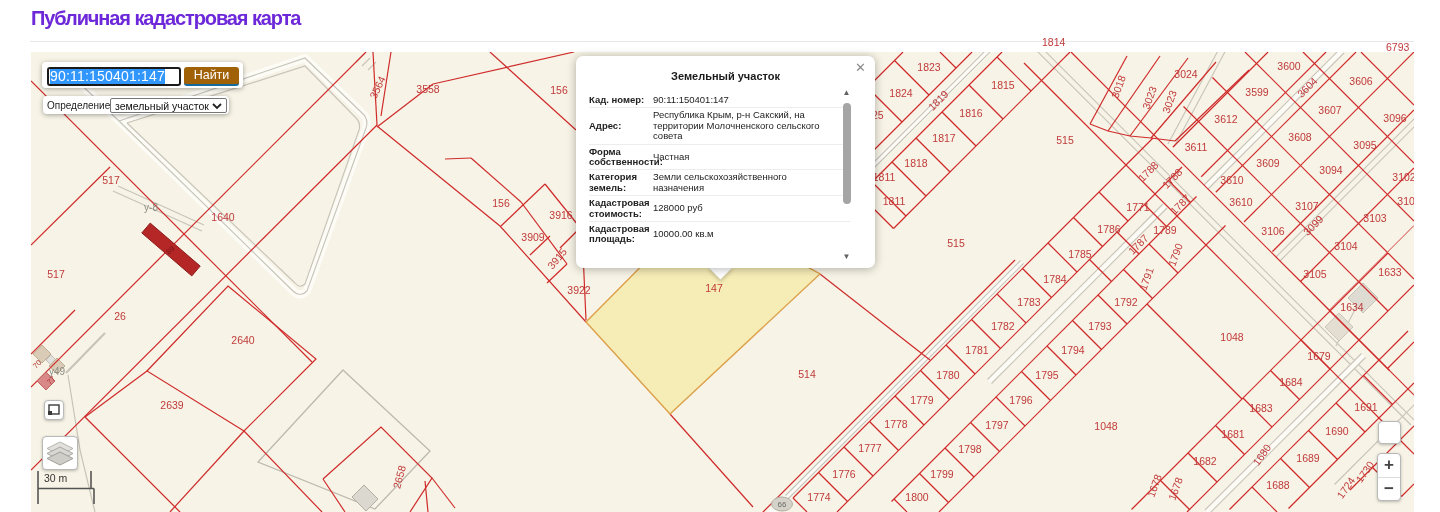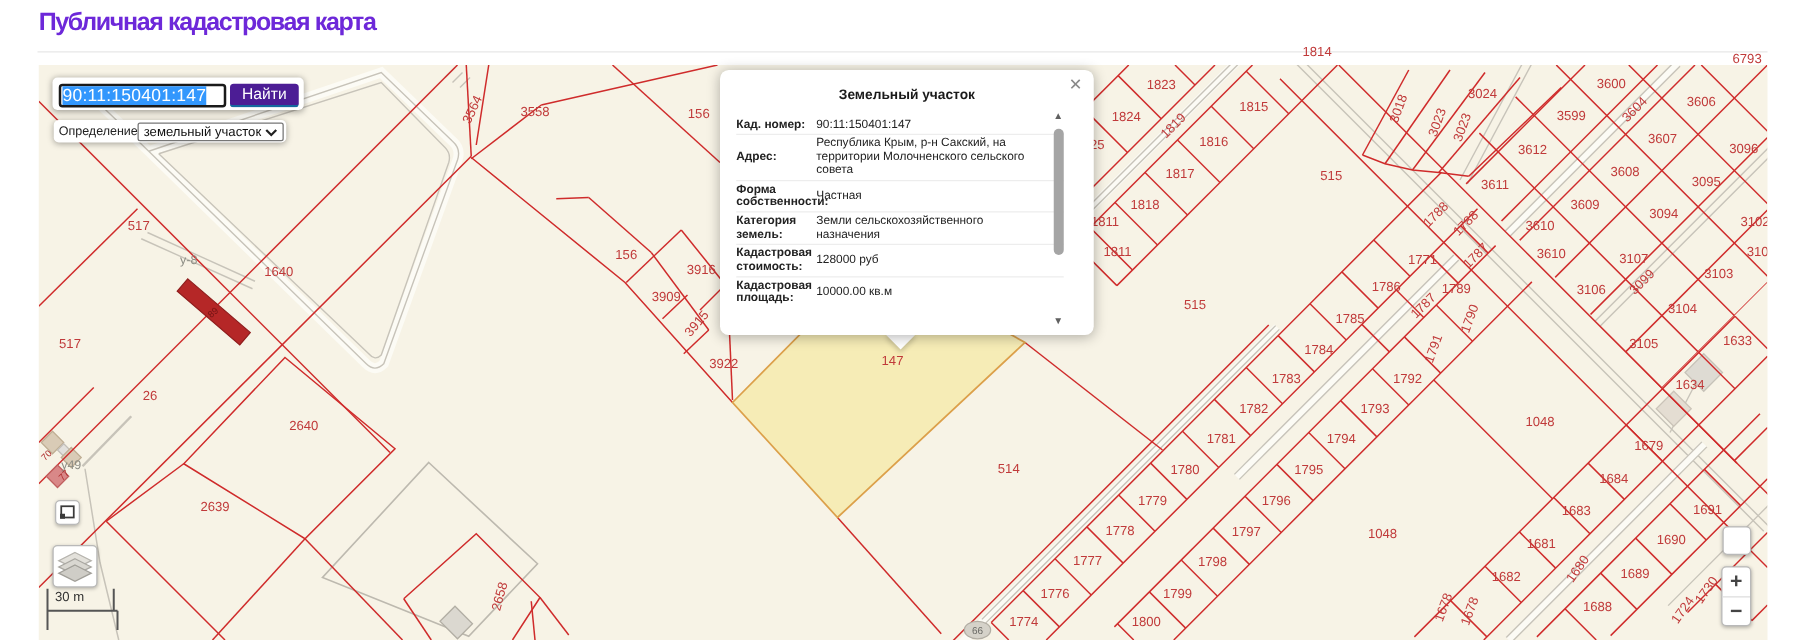--- a/index.html
+++ b/index.html
@@ -528,21 +528,21 @@
 </g>
 </svg>
 </div>
 
 <div class="uibox" style="left:41.5px; top:62px; width:201.5px; height:26px; z-index:10;"></div>
 
 <div style="position:absolute; left:47px; top:66.5px; width:134px; height:19px; border:2px solid #1a1a1a; border-radius:3px; background:#fff; z-index:11;">
   <span style="position:absolute; left:1px; top:0.5px; background:#3297fd; color:#fff; font-size:14px; letter-spacing:0.2px; line-height:14.5px;">90:11:150401:147</span>
 </div>
 
-<div style="position:absolute; left:184px; top:66.5px; width:55px; height:19px; background:#4c1d95; border-bottom:2px solid #14699f; border-radius:3px; color:#fff; font-size:12.5px; text-align:center; line-height:17px; z-index:11;">Найти</div>
+<div style="position:absolute; left:184px; top:66.5px; width:55px; height:19px; background:#a16207; border-bottom:2px solid #14699f; border-radius:3px; color:#fff; font-size:12.5px; text-align:center; line-height:17px; z-index:11;">Найти</div>
 
 <div class="uibox" style="left:43px; top:96px; width:186px; height:18px; z-index:10;"></div>
 
 <div style="position:absolute; left:47px; top:100px; font-size:10px; color:#222; z-index:11;">Определение:</div>
 
 <div style="position:absolute; left:110px; top:97.5px; width:117px; height:15.5px; border:1px solid #767676; border-radius:2px; background:#fff; font-size:10.5px; color:#111; padding:1px 0 0 4px; z-index:11;">земельный участок<svg width="10" height="7" style="position:absolute; right:4px; top:4px;">
       <polyline points="1,1 5,5 9,1" fill="none" stroke="#222" stroke-width="1.8"></polyline>
     </svg></div>
 
 <div style="position:absolute; left:1042px; top:36px; font-size:10.5px; color:#c03a3a; z-index:5;">1814</div>

